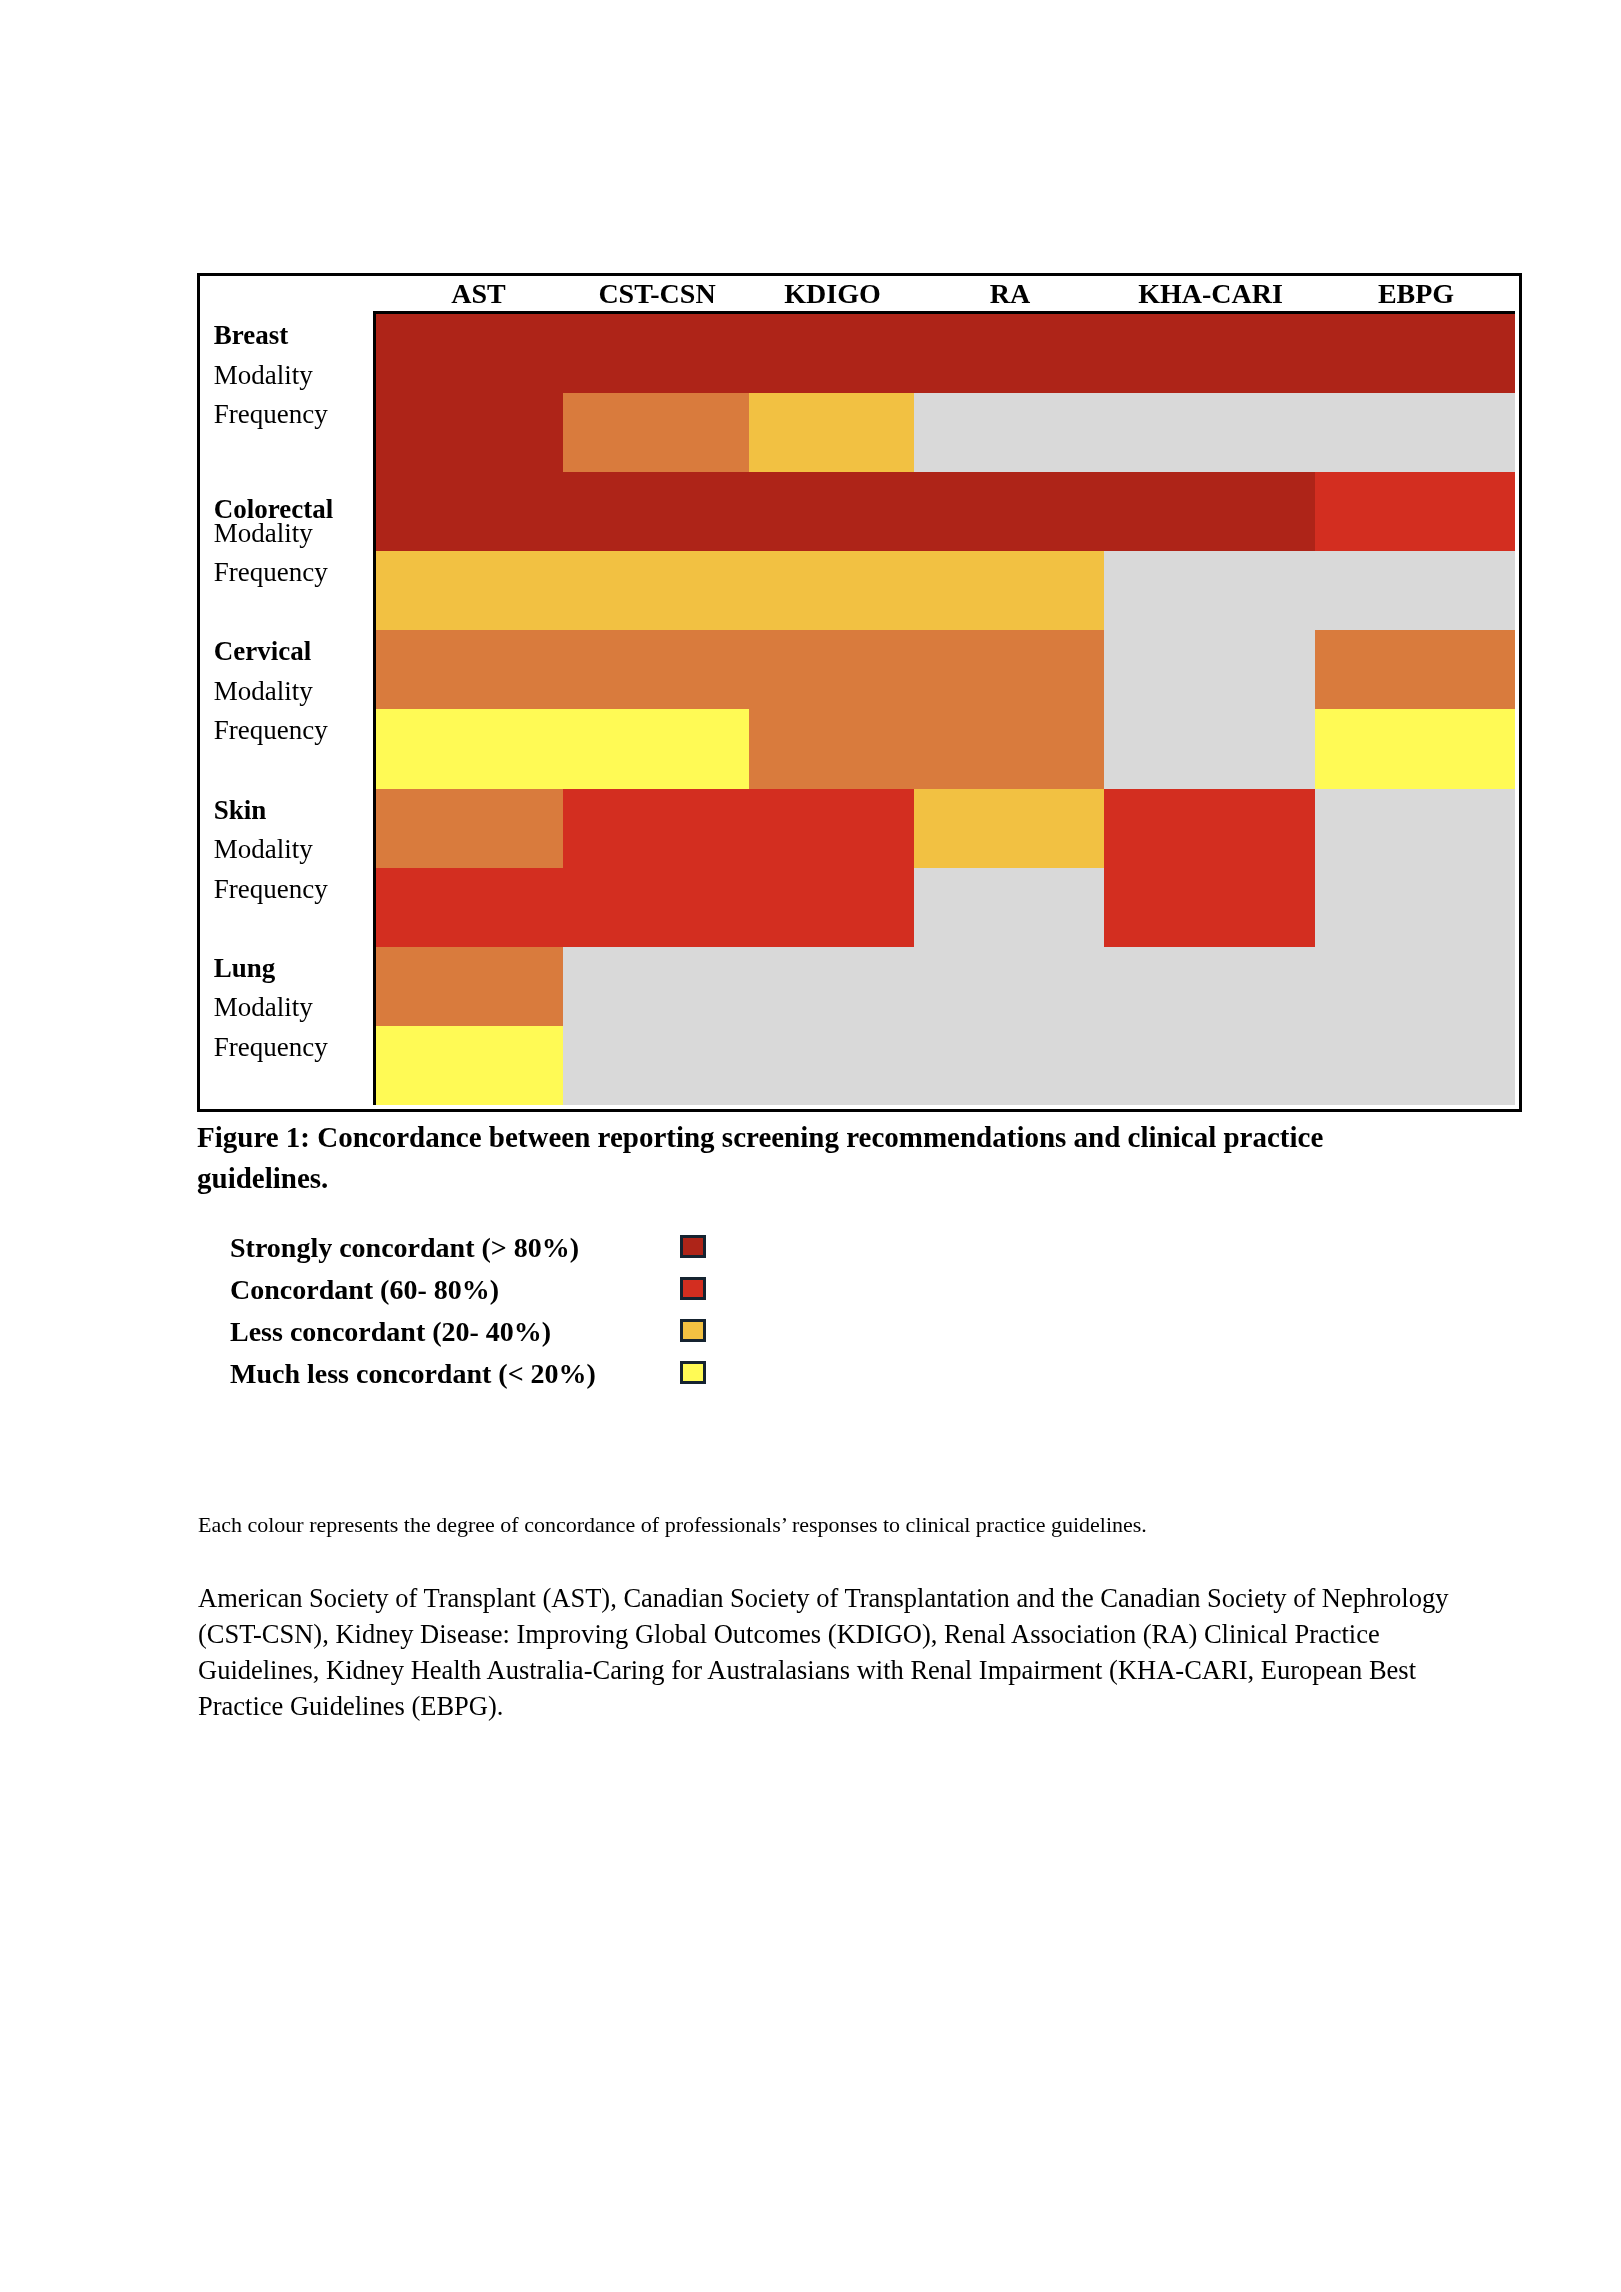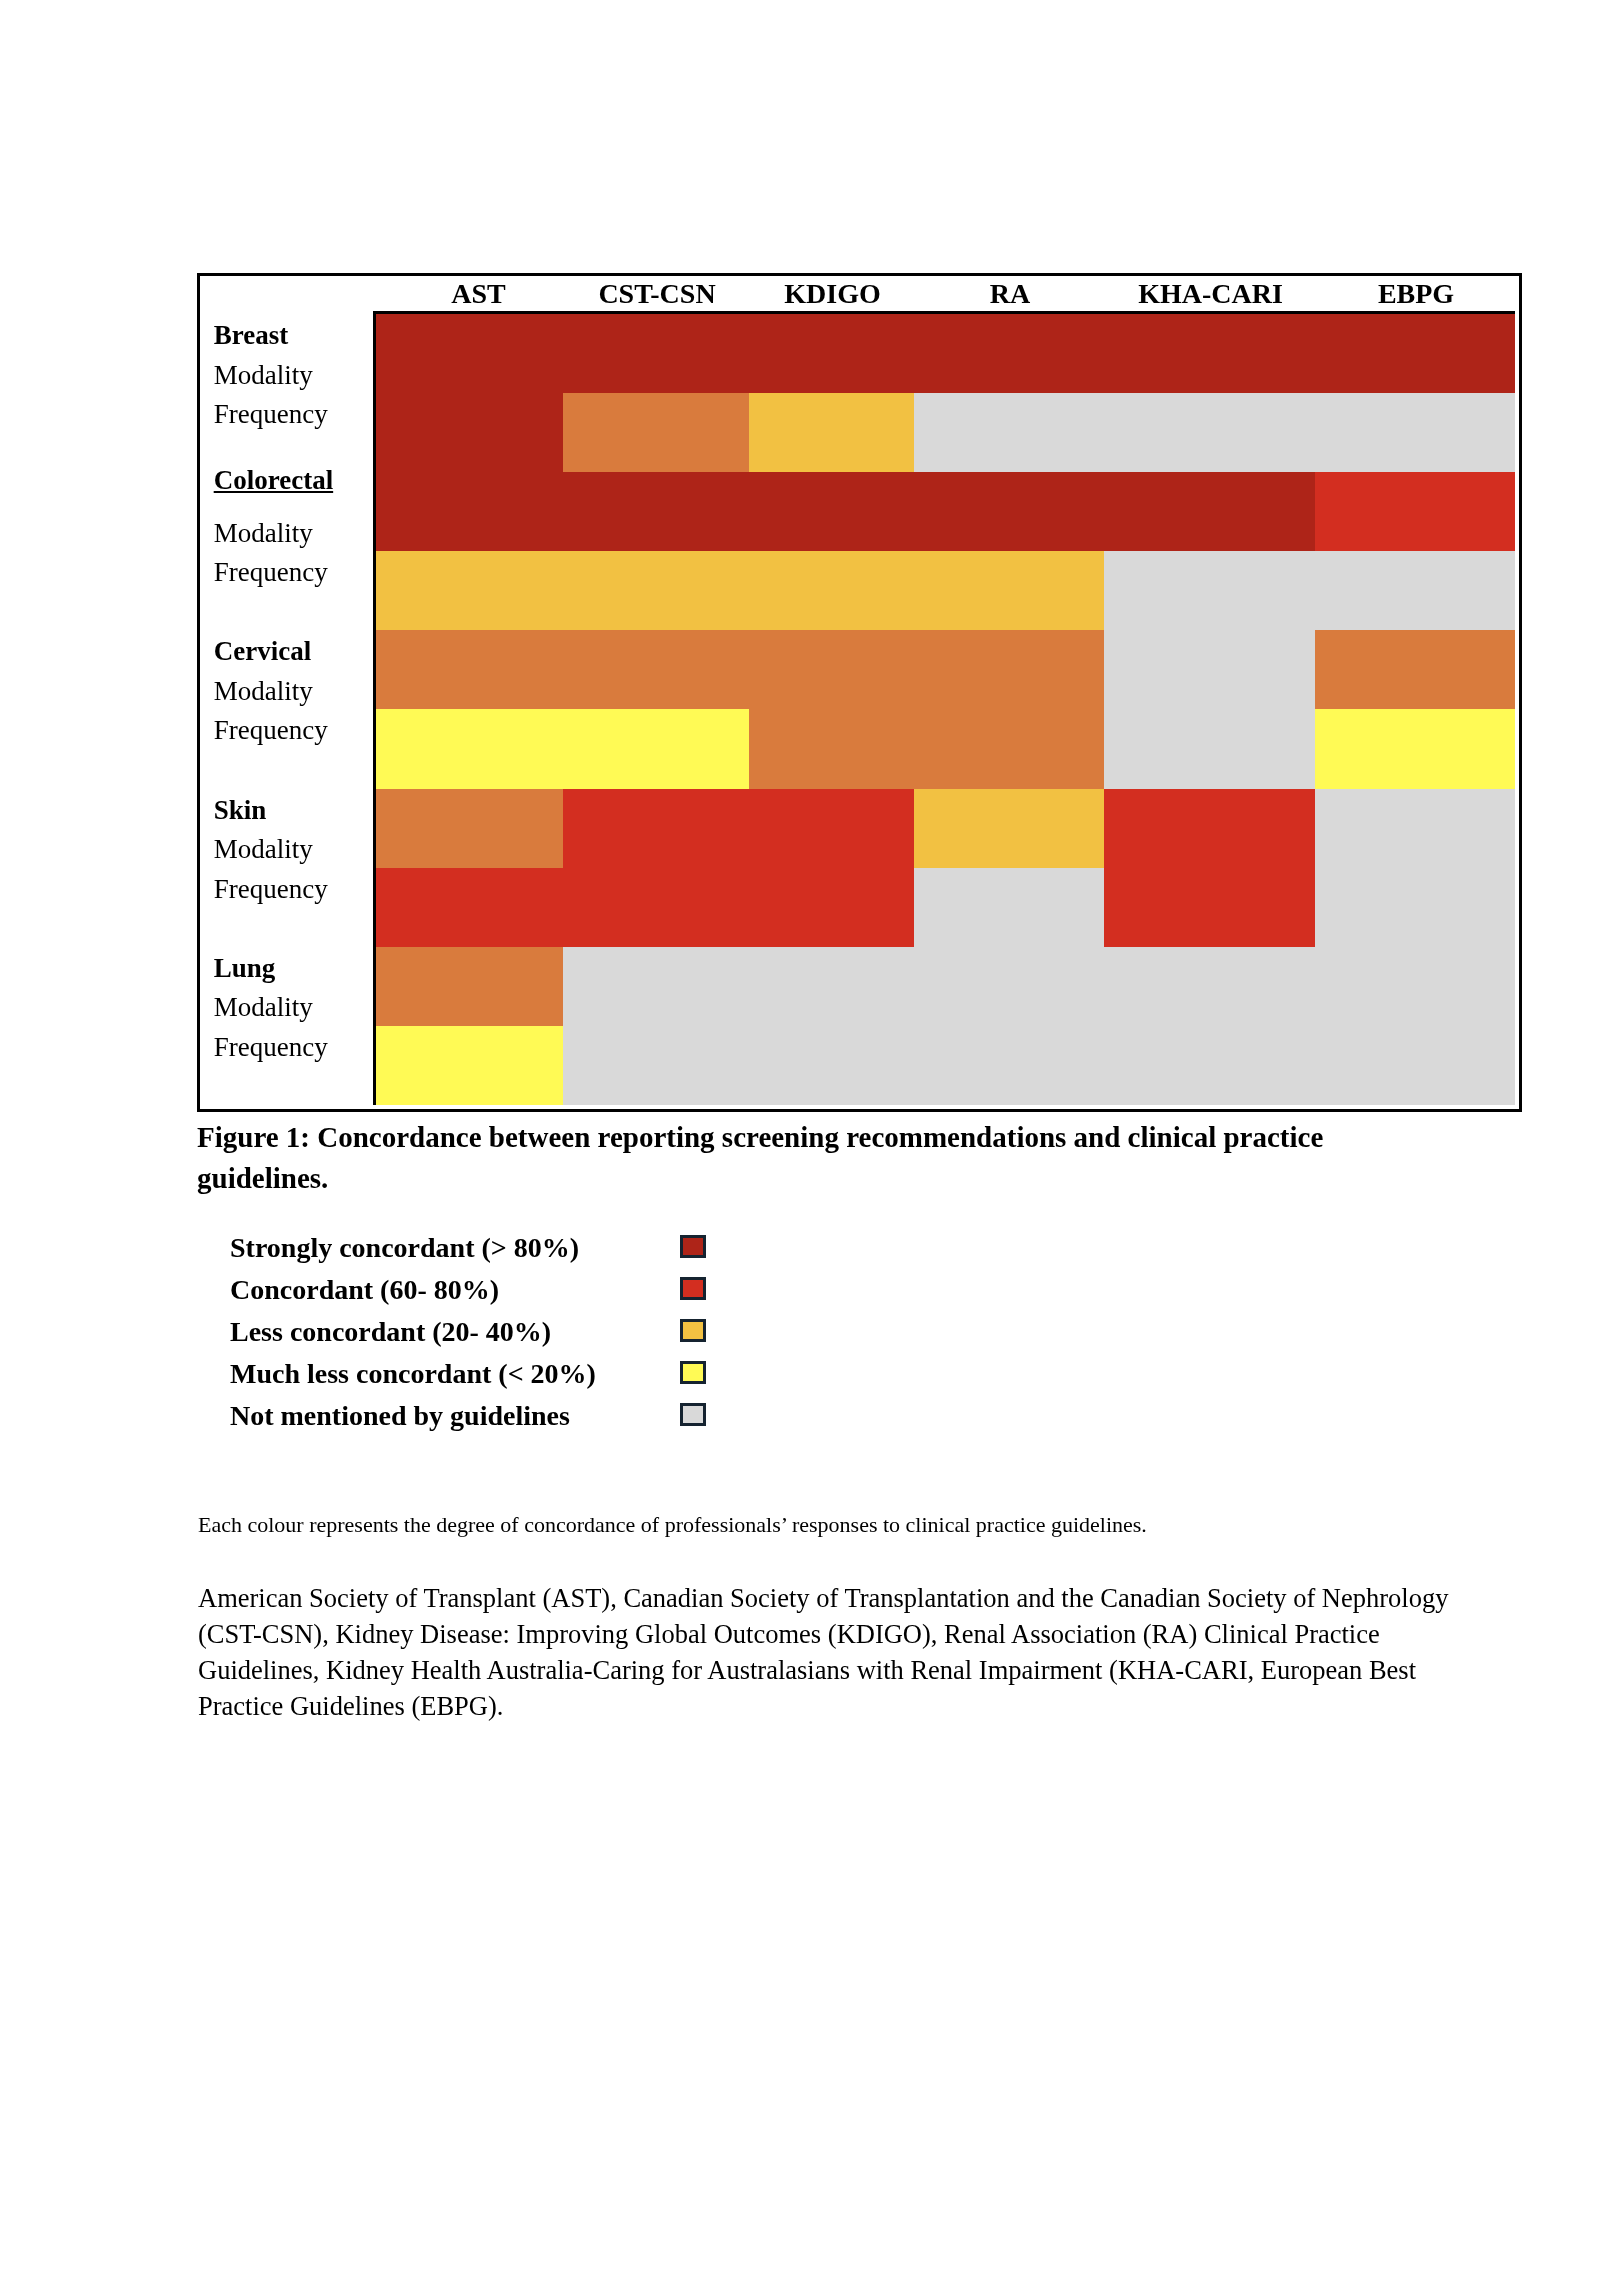--- a/index.html
+++ b/index.html
@@ -39,21 +39,21 @@
         <div class="hcell" style="left: 373px; width: 165px;">KDIGO</div>
         <div class="hcell" style="left: 538px; width: 190px;">RA</div>
         <div class="hcell" style="left: 728px; width: 211px;">KHA-CARI</div>
         <div class="hcell" style="left: 939px; width: 200px;">EBPG</div>
       </div>
     <div id="row-labels">
         <div class="rlabel bold" style="top: 0px;">Breast</div>
         <div class="rlabel" style="top: 40px;">Modality</div>
         <div class="rlabel" style="top: 79px;">Frequency</div>
         <div class="rlabel" style="top: 119px;"></div>
-        <div class="rlabel bold" style="top: 145px; text-decoration: underline;">Colorectal</div>
+        <div class="rlabel bold" style="top: 174px;">Colorectal</div>
         <div class="rlabel" style="top: 198px;">Modality</div>
         <div class="rlabel" style="top: 237px;">Frequency</div>
         <div class="rlabel" style="top: 277px;"></div>
         <div class="rlabel bold" style="top: 316px;">Cervical</div>
         <div class="rlabel" style="top: 356px;">Modality</div>
         <div class="rlabel" style="top: 395px;">Frequency</div>
         <div class="rlabel" style="top: 435px;"></div>
         <div class="rlabel bold" style="top: 475px;">Skin</div>
         <div class="rlabel" style="top: 514px;">Modality</div>
         <div class="rlabel" style="top: 554px;">Frequency</div>
@@ -139,24 +139,20 @@
         <div class="lswatch" style="background: rgb(211, 46, 32);"></div>
       </div>
       <div class="lrow">
         <div class="ltext">Less concordant (20- 40%)</div>
         <div class="lswatch" style="background: rgb(242, 193, 66);"></div>
       </div>
       <div class="lrow">
         <div class="ltext">Much less concordant (&lt; 20%)</div>
         <div class="lswatch" style="background: rgb(255, 250, 85);"></div>
       </div>
-      <div class="lrow">
-        <div class="ltext">Not mentioned by guidelines</div>
-        <div class="lswatch" style="background: rgb(217, 217, 217);"></div>
-      </div>
     </div>
 
   <div class="note">Each colour represents the degree of concordance of professionals’ responses to clinical practice guidelines.</div>
 
   <div class="abbrev">American Society of Transplant (AST), Canadian Society of Transplantation and the Canadian Society of Nephrology (CST-CSN), Kidney Disease: Improving Global Outcomes (KDIGO), Renal Association (RA) Clinical Practice Guidelines, Kidney Health Australia-Caring for Australasians with Renal Impairment (KHA-CARI, European Best Practice Guidelines (EBPG).</div>
 
 </div>
 
 
 </body></html>

